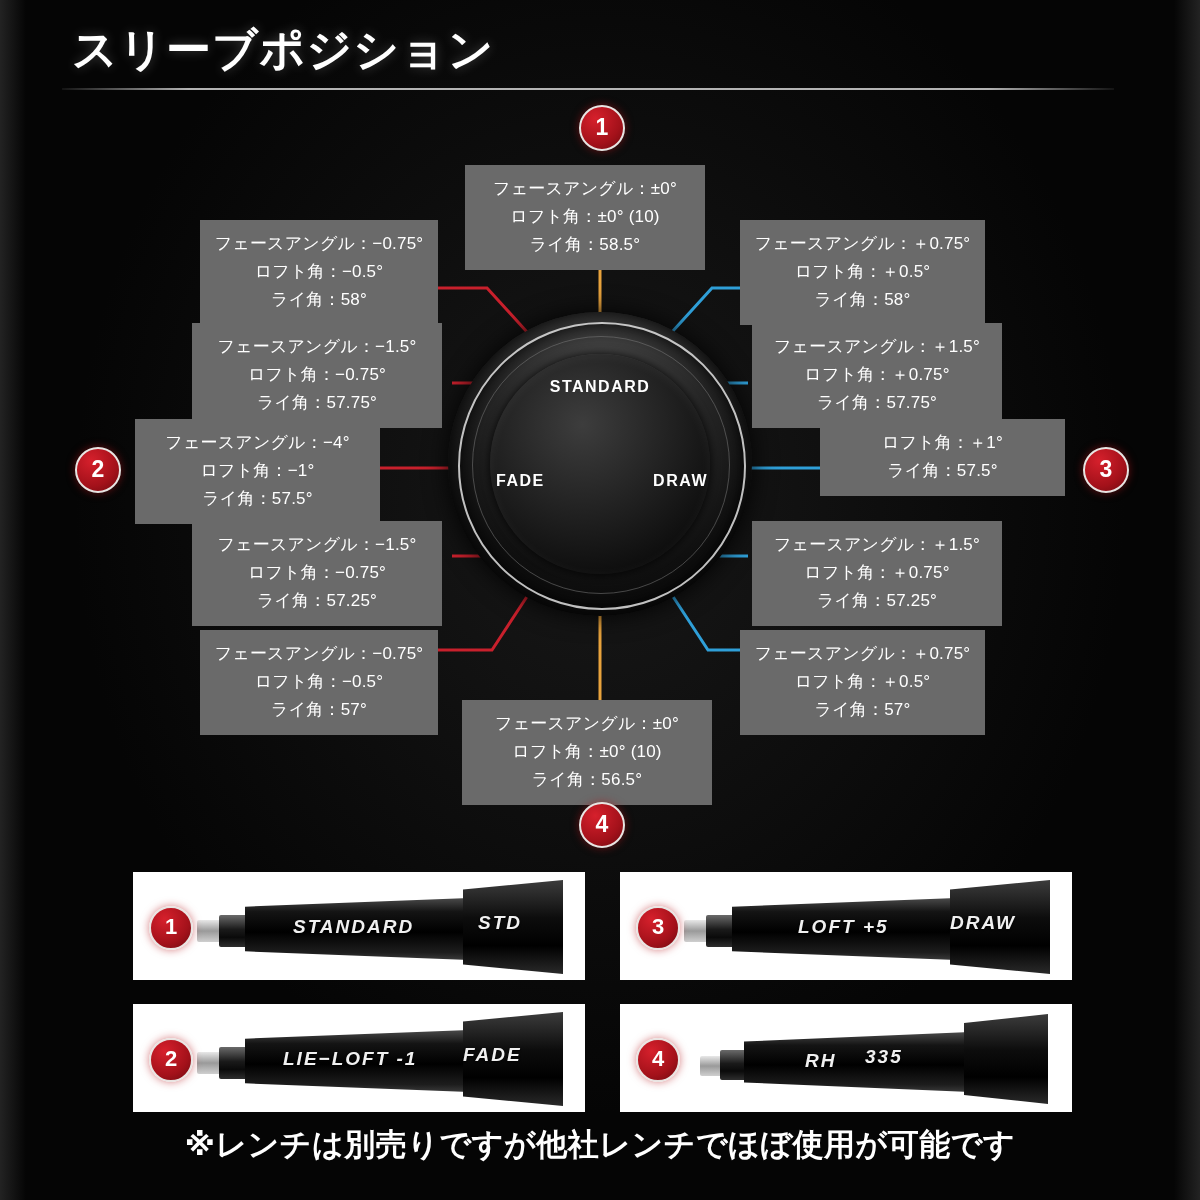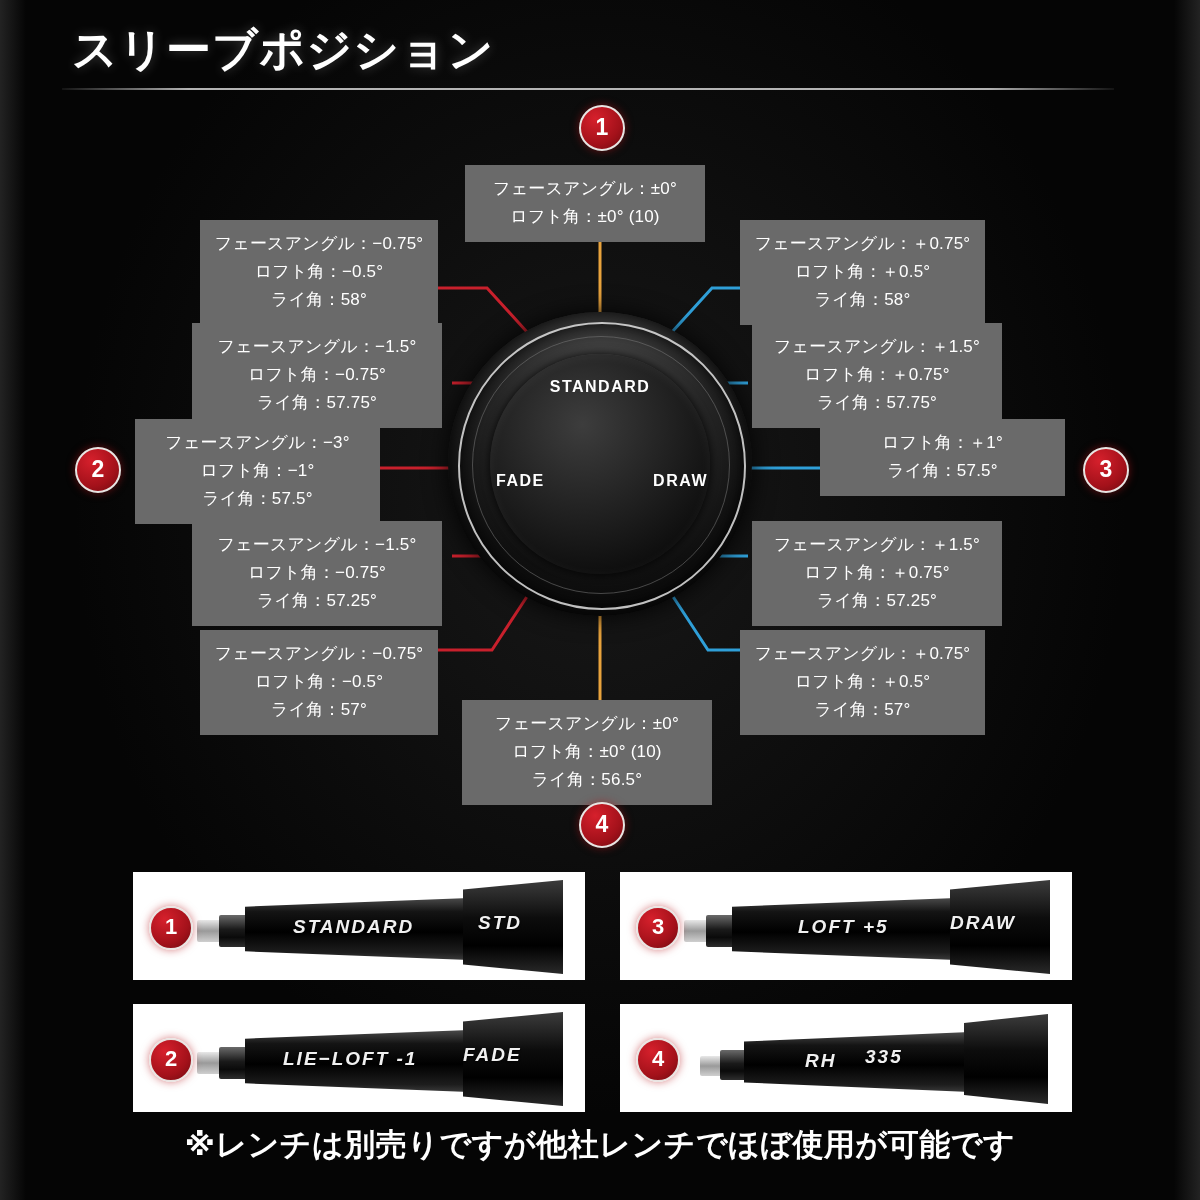--- a/index.html
+++ b/index.html
@@ -241,36 +241,37 @@
   </div>
 
   <div class="badge" style="left:579px; top:105px;">1</div>
   <div class="badge" style="left:75px;  top:447px;">2</div>
   <div class="badge" style="left:1083px;top:447px;">3</div>
   <div class="badge" style="left:579px; top:802px;">4</div>
 
   <div class="callout" style="left:465px; top:165px; width:240px;">
     <div>フェースアングル：±0°</div>
     <div>ロフト角：±0° (10)</div>
+    <div>ライ角：58.5°</div>
   </div>
 
   <div class="callout" style="left:200px; top:220px; width:238px;">
     <div>フェースアングル：−0.75°</div>
     <div>ロフト角：−0.5°</div>
     <div>ライ角：58°</div>
   </div>
 
   <div class="callout" style="left:192px; top:323px; width:250px;">
     <div>フェースアングル：−1.5°</div>
     <div>ロフト角：−0.75°</div>
     <div>ライ角：57.75°</div>
   </div>
 
   <div class="callout" style="left:135px; top:419px; width:245px;">
-    <div>フェースアングル：−3°</div>
+    <div>フェースアングル：−4°</div>
     <div>ロフト角：−1°</div>
     <div>ライ角：57.5°</div>
   </div>
 
   <div class="callout" style="left:192px; top:521px; width:250px;">
     <div>フェースアングル：−1.5°</div>
     <div>ロフト角：−0.75°</div>
     <div>ライ角：57.25°</div>
   </div>
 

